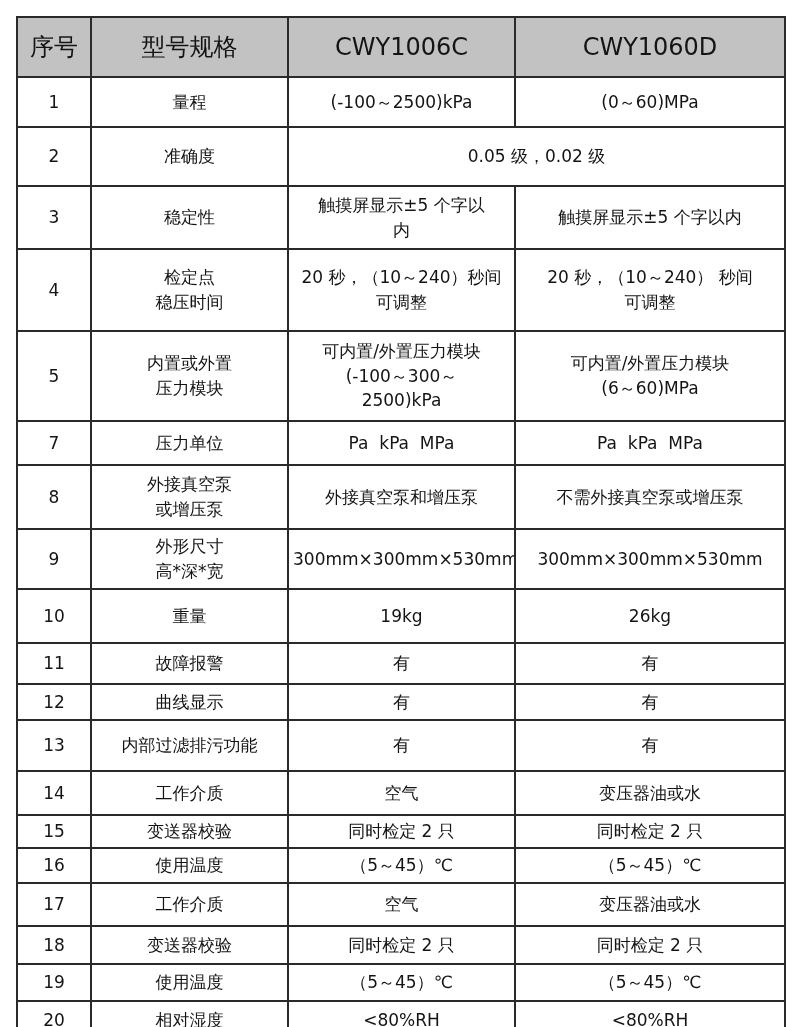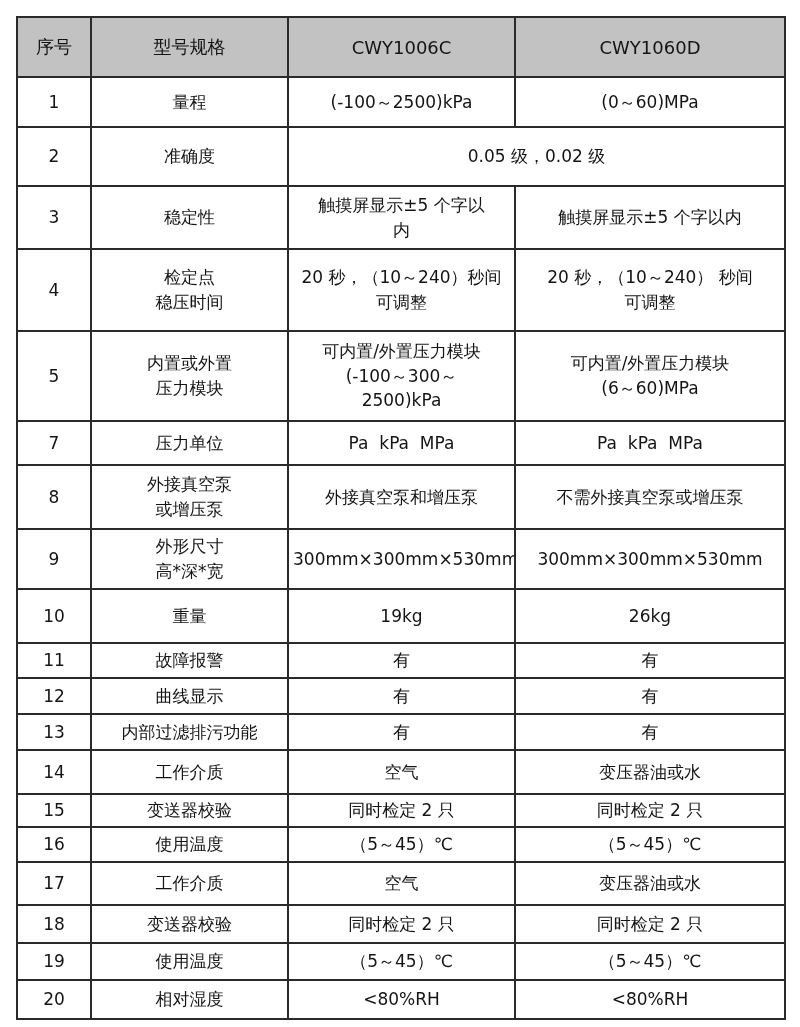--- a/index.html
+++ b/index.html
@@ -27,21 +27,21 @@
     text-align: center;
     vertical-align: middle;
     box-sizing: border-box;
     padding: 2px 4px;
     white-space: pre-wrap;
     overflow: hidden;
   }
   table.spec thead th {
     background: #c2c2c2;
     font-weight: normal;
-    font-size: 18px;
+    font-size: 24px;
   }
   table.spec td {
     font-size: 17px;
     line-height: 1.45;
     background: #ffffff;
   }
   td.no-cell { font-size: 16px; }
   col.c-no    { width: 74px; }
   col.c-param { width: 197px; }
   col.c-m1    { width: 227px; }
@@ -123,33 +123,33 @@
 高*深*宽</td>
         <td>300mm×300mm×530mm</td>
         <td>300mm×300mm×530mm</td>
       </tr>
       <tr style="height:54px;">
         <td class="no-cell">10</td>
         <td>重量</td>
         <td>19kg</td>
         <td>26kg</td>
       </tr>
-      <tr style="height:35px;">
+      <tr style="height:41px;">
         <td class="no-cell">11</td>
         <td>故障报警</td>
         <td>有</td>
         <td>有</td>
       </tr>
       <tr style="height:36px;">
         <td class="no-cell">12</td>
         <td>曲线显示</td>
         <td>有</td>
         <td>有</td>
       </tr>
-      <tr style="height:36px;">
+      <tr style="height:51px;">
         <td class="no-cell">13</td>
         <td>内部过滤排污功能</td>
         <td>有</td>
         <td>有</td>
       </tr>
       <tr style="height:44px;">
         <td class="no-cell">14</td>
         <td>工作介质</td>
         <td>空气</td>
         <td>变压器油或水</td>

